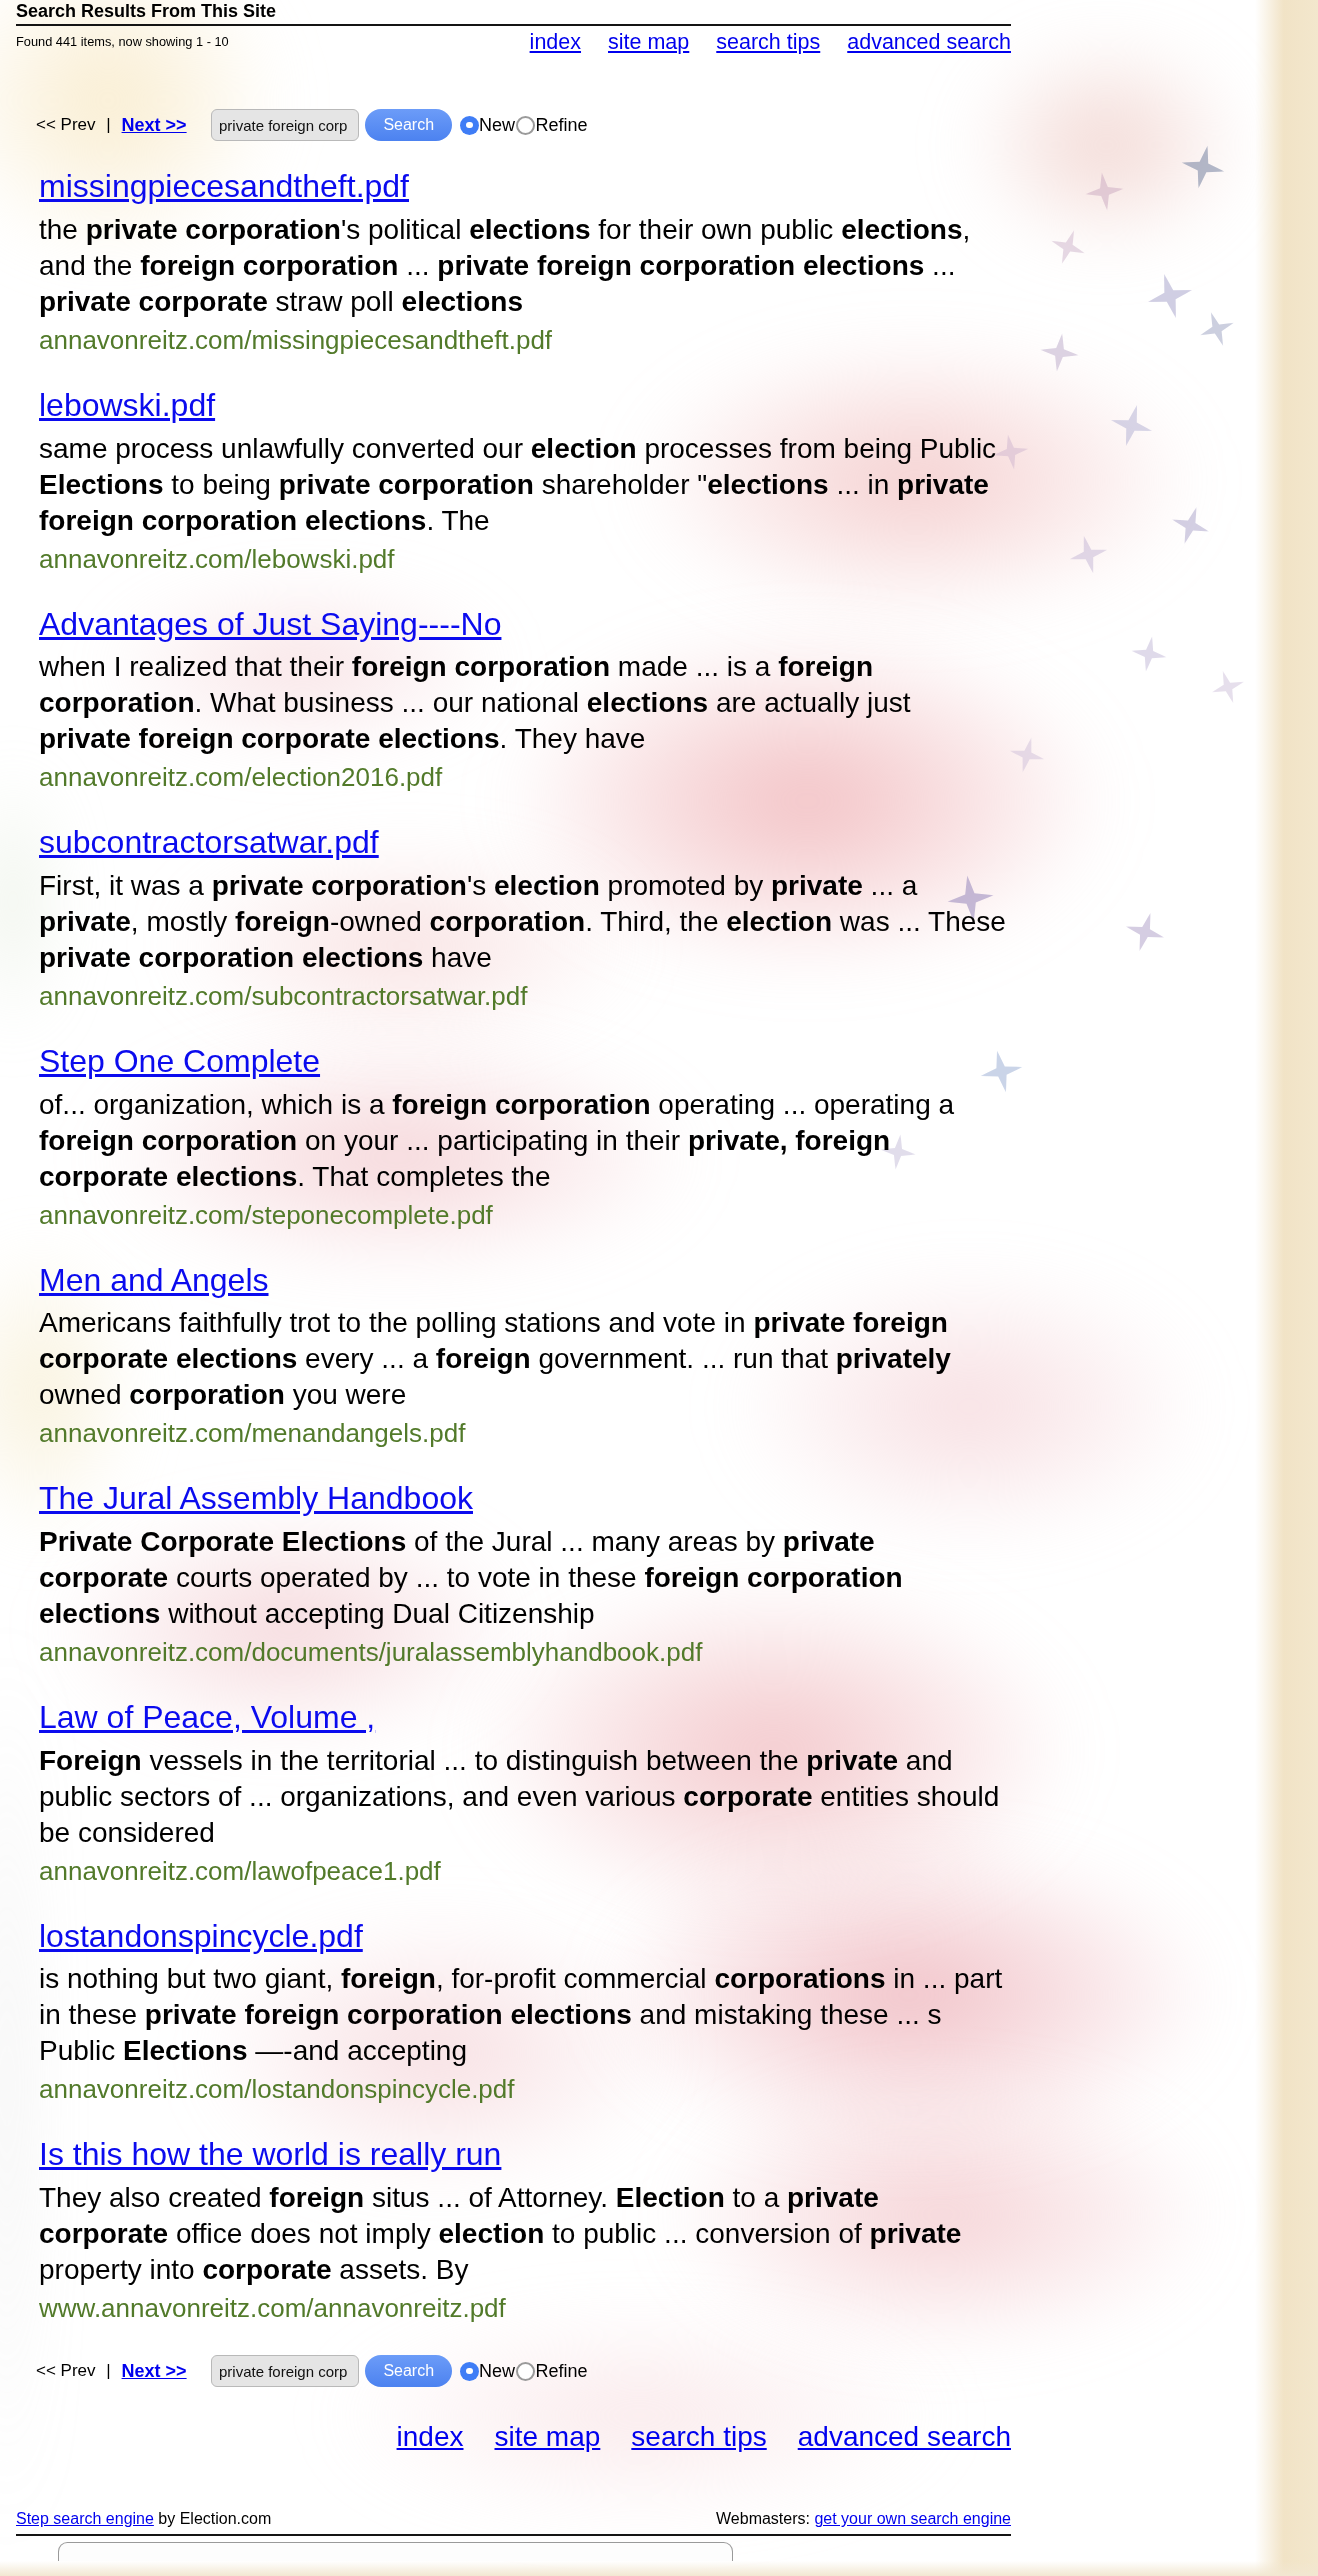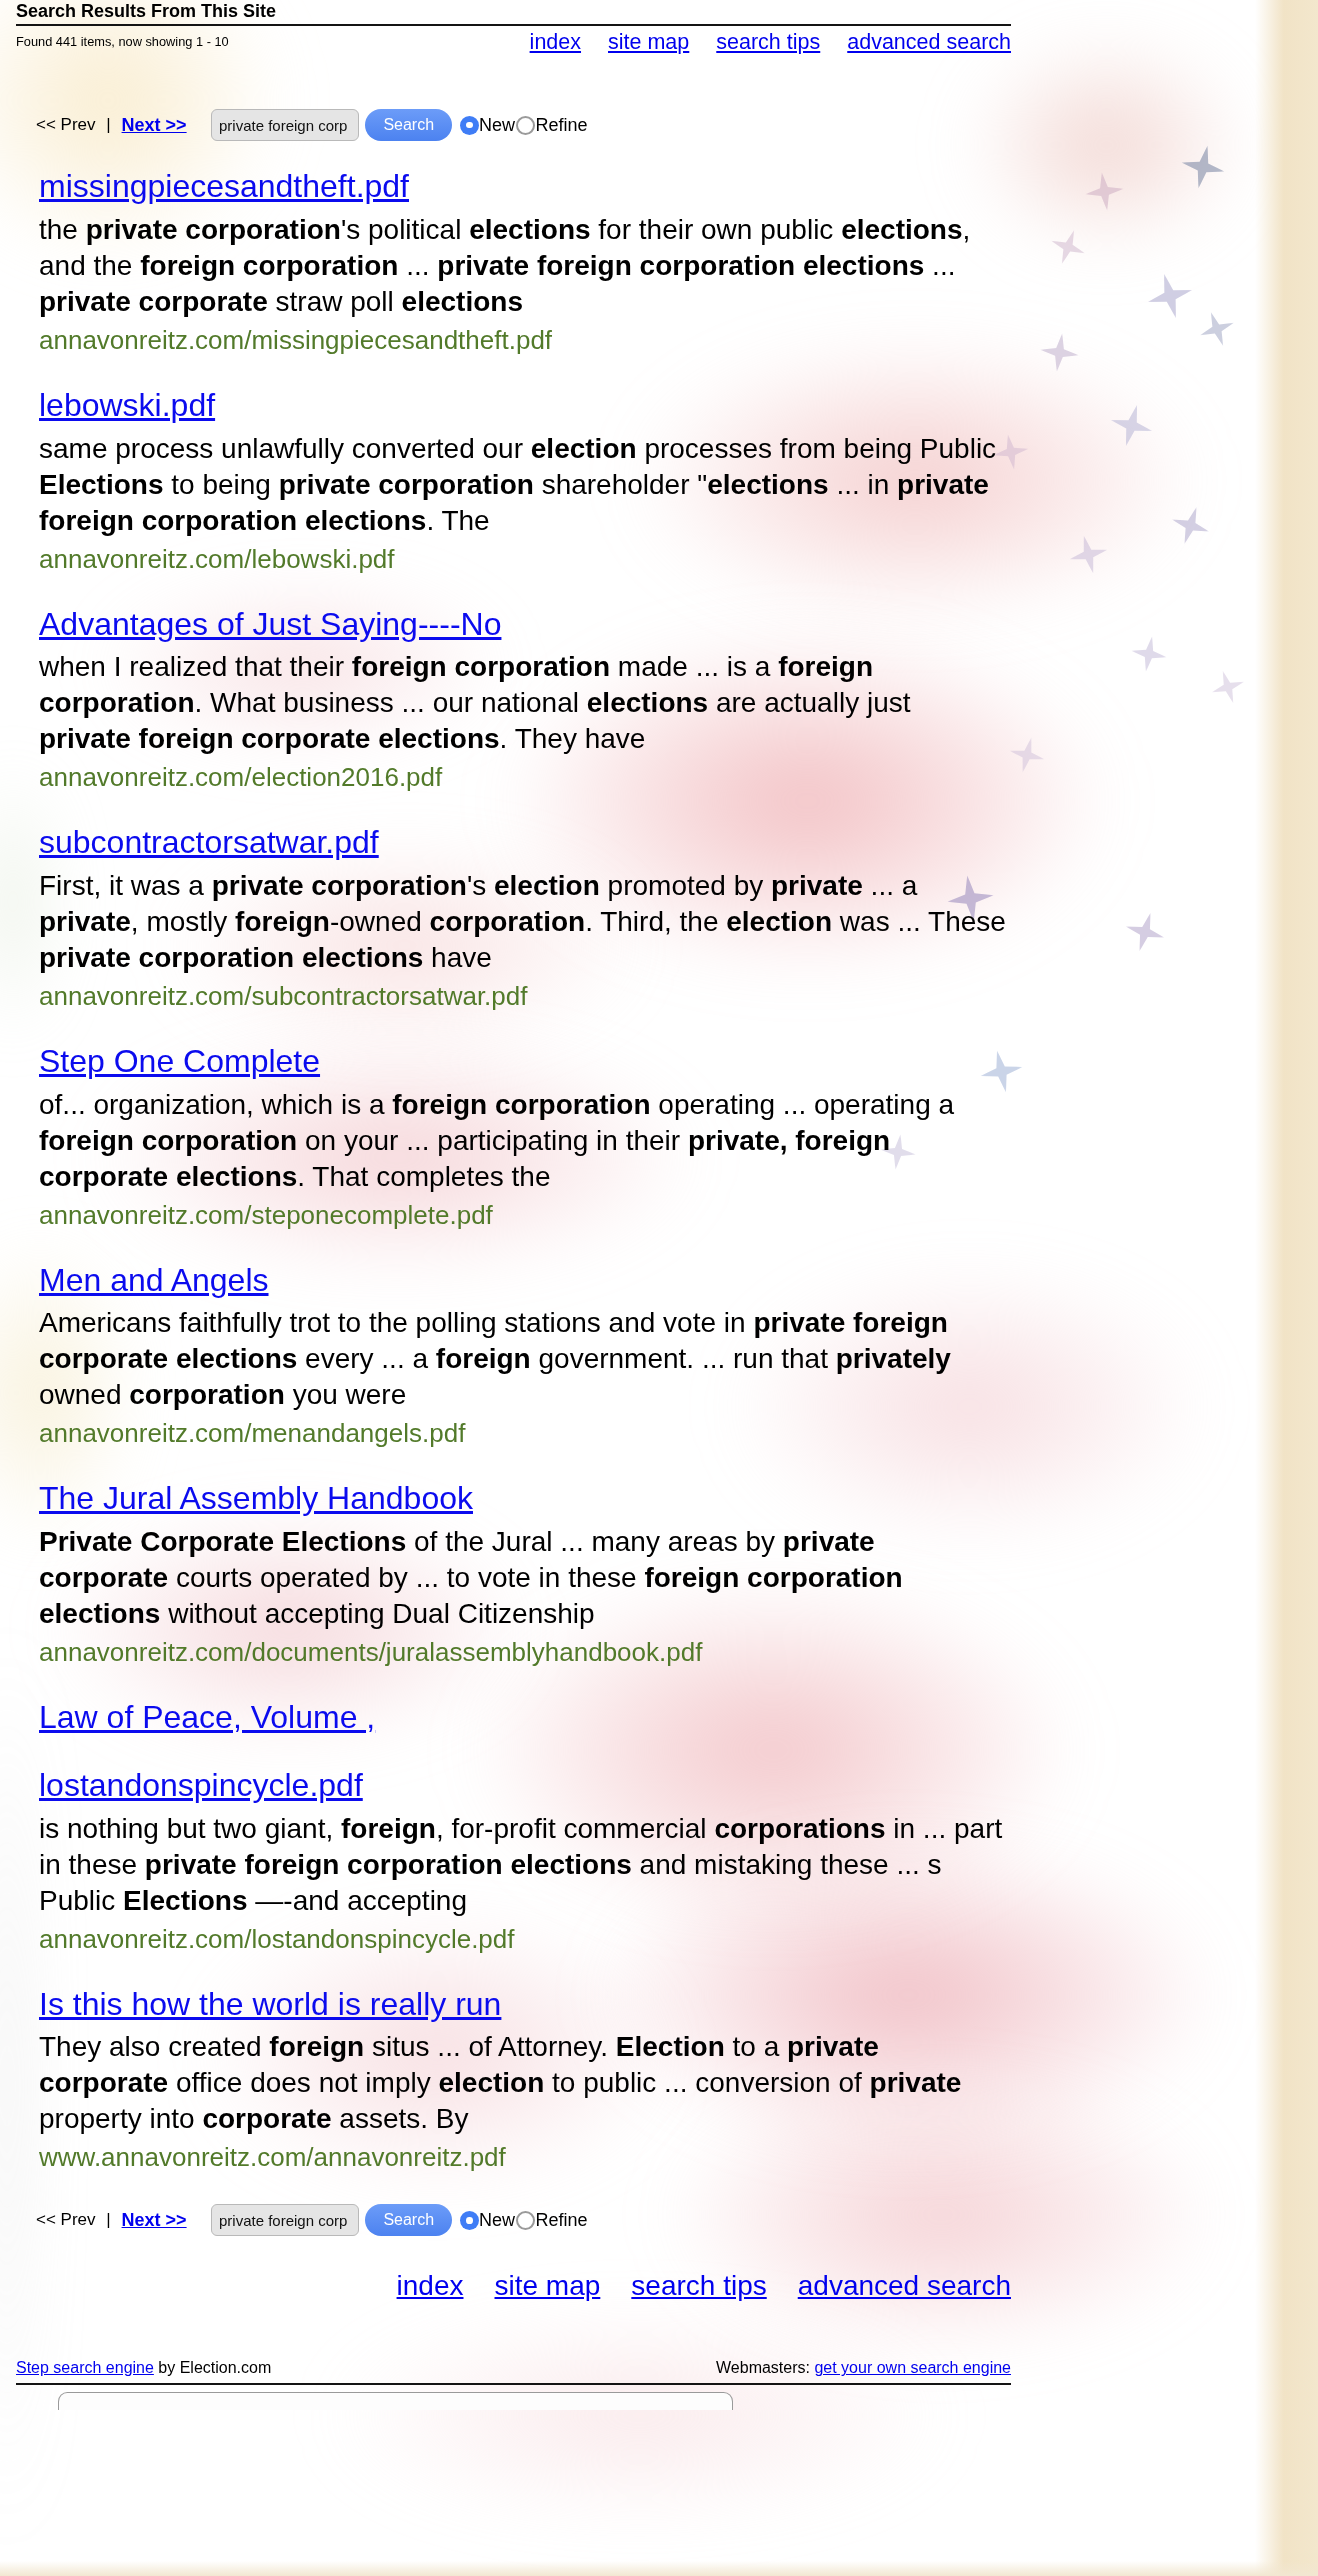--- a/index.html
+++ b/index.html
@@ -126,21 +126,21 @@
   </div>
 
   <div id="results">
       <div class="result"><a class="rtitle">missingpiecesandtheft.pdf</a><div class="rdesc"><span>the </span><b>private corporation</b><span>'s political </span><b>elections</b><span> for their own public </span><b>elections</b><span>, and the </span><b>foreign corporation</b><span> ... </span><b>private foreign corporation elections</b><span> ... </span><b>private corporate</b><span> straw poll </span><b>elections</b></div><div class="rurl">annavonreitz.com/missingpiecesandtheft.pdf</div></div>
       <div class="result"><a class="rtitle">lebowski.pdf</a><div class="rdesc"><span>same process unlawfully converted our </span><b>election</b><span> processes from being Public </span><b>Elections</b><span> to being </span><b>private corporation</b><span> shareholder "</span><b>elections</b><span> ... in </span><b>private foreign corporation elections</b><span>. The</span></div><div class="rurl">annavonreitz.com/lebowski.pdf</div></div>
       <div class="result"><a class="rtitle">Advantages of Just Saying----No</a><div class="rdesc"><span>when I realized that their </span><b>foreign corporation</b><span> made ... is a </span><b>foreign corporation</b><span>. What business ... our national </span><b>elections</b><span> are actually just </span><b>private foreign corporate elections</b><span>. They have</span></div><div class="rurl">annavonreitz.com/election2016.pdf</div></div>
       <div class="result"><a class="rtitle">subcontractorsatwar.pdf</a><div class="rdesc"><span>First, it was a </span><b>private corporation</b><span>'s </span><b>election</b><span> promoted by </span><b>private</b><span> ... a </span><b>private</b><span>, mostly </span><b>foreign</b><span>-owned </span><b>corporation</b><span>. Third, the </span><b>election</b><span> was ... These </span><b>private corporation elections</b><span> have</span></div><div class="rurl">annavonreitz.com/subcontractorsatwar.pdf</div></div>
       <div class="result"><a class="rtitle">Step One Complete</a><div class="rdesc"><span>of... organization, which is a </span><b>foreign corporation</b><span> operating ... operating a </span><b>foreign corporation</b><span> on your ... participating in their </span><b>private, foreign corporate elections</b><span>. That completes the</span></div><div class="rurl">annavonreitz.com/steponecomplete.pdf</div></div>
       <div class="result"><a class="rtitle">Men and Angels</a><div class="rdesc"><span>Americans faithfully trot to the polling stations and vote in </span><b>private foreign corporate elections</b><span> every ... a </span><b>foreign</b><span> government. ... run that </span><b>privately</b><span> owned </span><b>corporation</b><span> you were</span></div><div class="rurl">annavonreitz.com/menandangels.pdf</div></div>
       <div class="result"><a class="rtitle">The Jural Assembly Handbook</a><div class="rdesc"><b>Private Corporate Elections</b><span> of the Jural ... many areas by </span><b>private corporate</b><span> courts operated by ... to vote in these </span><b>foreign corporation elections</b><span> without accepting Dual Citizenship</span></div><div class="rurl">annavonreitz.com/documents/juralassemblyhandbook.pdf</div></div>
-      <div class="result"><a class="rtitle">Law of Peace, Volume ,</a></div>
+      <div class="result"><a class="rtitle">Law of Peace, Volume ,</a><div class="rdesc"><b>Foreign</b><span> vessels in the territorial ... to distinguish between the </span><b>private</b><span> and public sectors of ... organizations, and even various </span><b>corporate</b><span> entities should be considered</span></div><div class="rurl">annavonreitz.com/lawofpeace1.pdf</div></div>
       <div class="result"><a class="rtitle">lostandonspincycle.pdf</a><div class="rdesc"><span>is nothing but two giant, </span><b>foreign</b><span>, for-profit commercial </span><b>corporations</b><span> in ... part in these </span><b>private foreign corporation elections</b><span> and mistaking these ... s Public </span><b>Elections</b><span> —-and accepting</span></div><div class="rurl">annavonreitz.com/lostandonspincycle.pdf</div></div>
       <div class="result"><a class="rtitle">Is this how the world is really run</a><div class="rdesc"><span>They also created </span><b>foreign</b><span> situs ... of Attorney. </span><b>Election</b><span> to a </span><b>private corporate</b><span> office does not imply </span><b>election</b><span> to public ... conversion of </span><b>private</b><span> property into </span><b>corporate</b><span> assets. By</span></div><div class="rurl">www.annavonreitz.com/annavonreitz.pdf</div></div>
     </div>
 
   <div class="nav-row bottom">
     <span class="prev">&lt;&lt; Prev</span>
     <span class="sep">|</span>
     <a class="next">Next &gt;&gt;</a>
     <input class="search-input" value="private foreign corp" style="">
     <button class="search-btn">Search</button>

